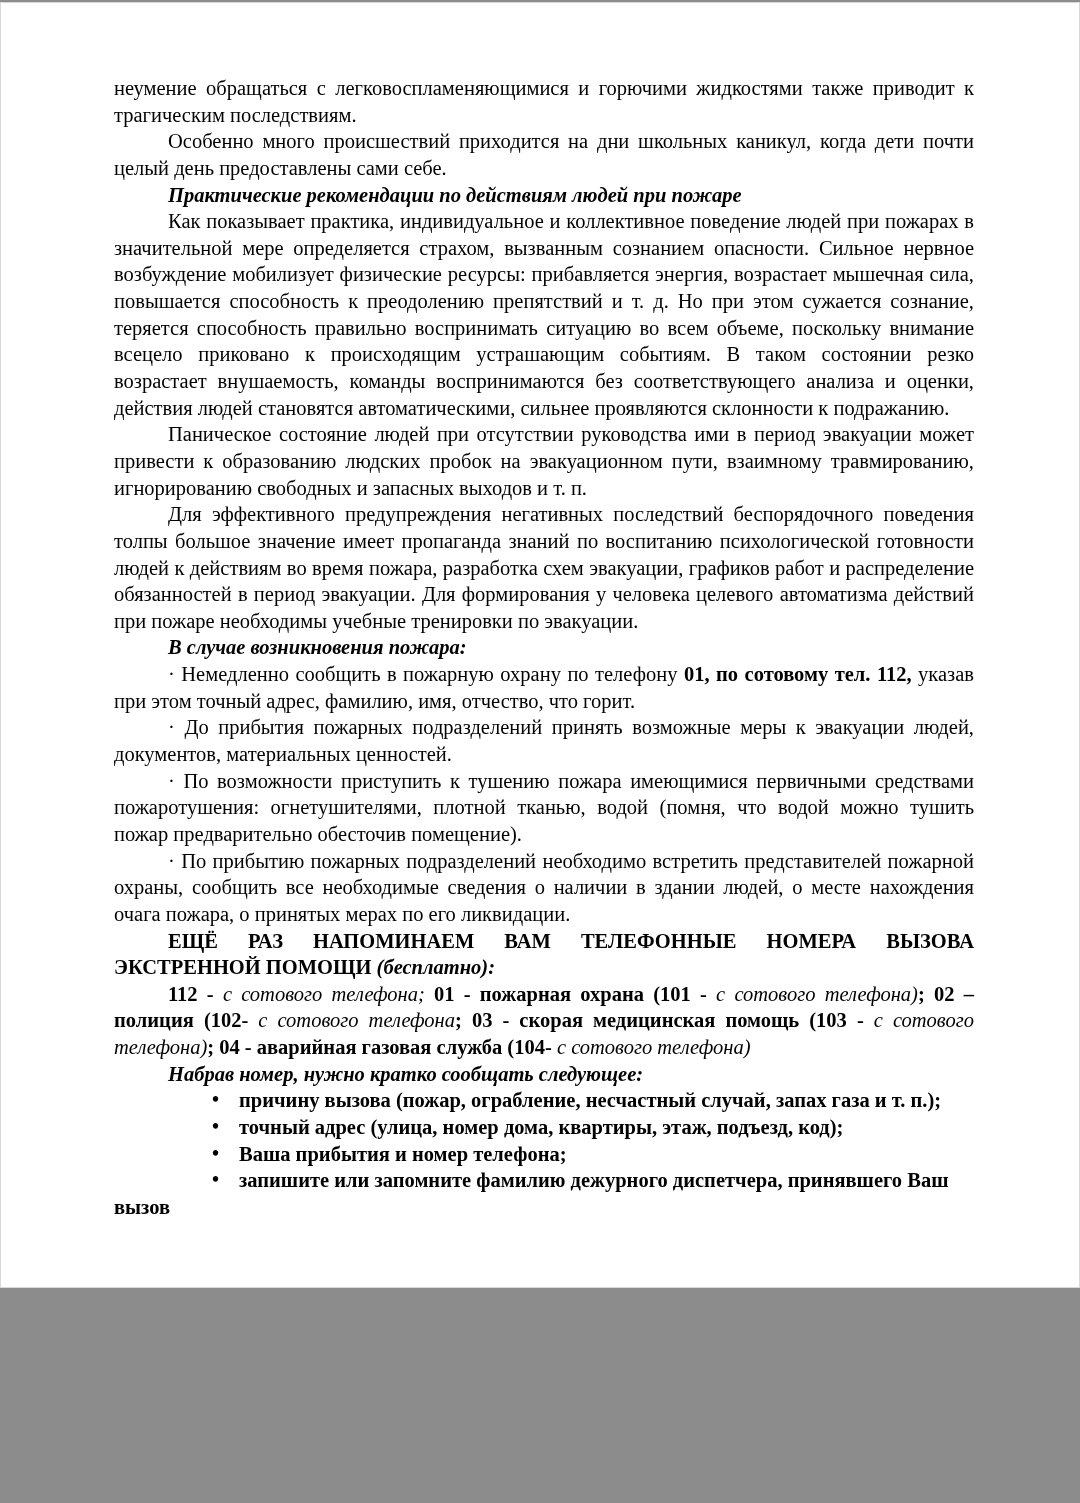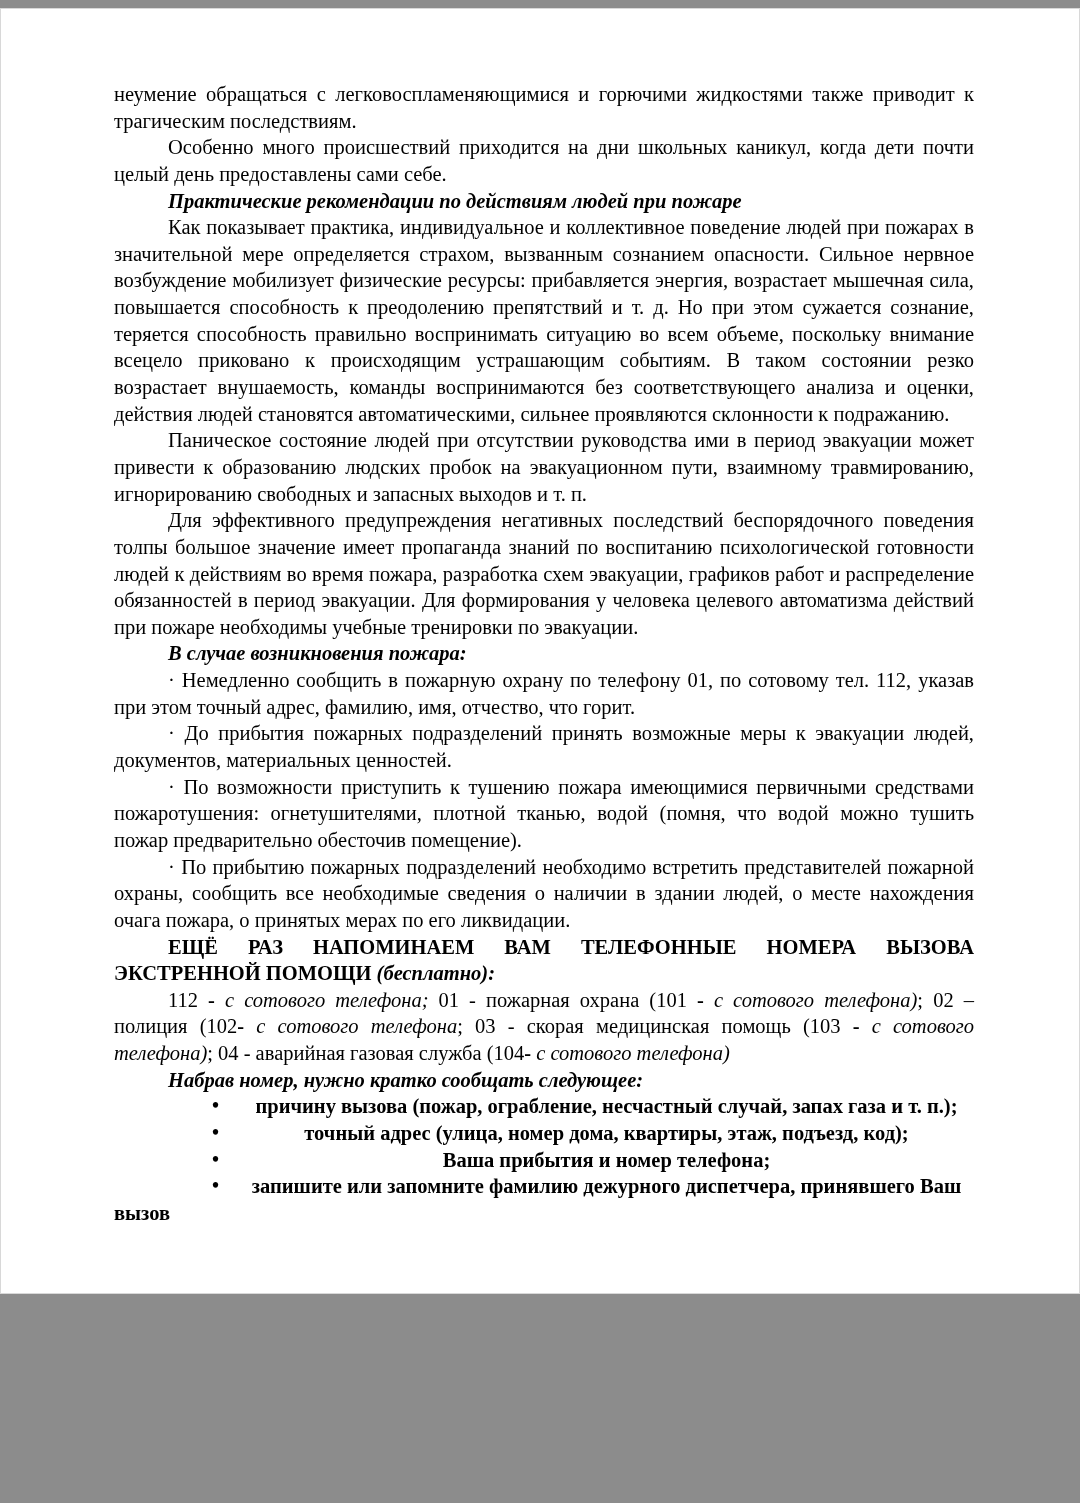--- a/index.html
+++ b/index.html
@@ -9,21 +9,21 @@
   }
   body {
     font-family: "Liberation Serif", "DejaVu Serif", serif;
   }
   .page {
     width: 1080px;
     height: 1286px;
     background: #ffffff;
     position: relative;
     box-sizing: border-box;
-    margin: 8px auto;
+    margin: 2px auto;
     border: 1px solid #d8d8d8;
     overflow: hidden;
   }
   .content {
     position: absolute;
     left: 113px;
     top: 72px;
     width: 860px;
     font-size: 20.5px;
     line-height: 1.30;
@@ -38,21 +38,21 @@
     text-indent: 54px;
   }
   .noindent {
     text-indent: 0;
   }
   .bi {
     font-weight: normal;
     font-style: italic;
   }
   .b {
-    font-weight: normal;
+    font-weight: bold;
   }
   .i {
     font-style: italic;
   }
   .heading-bi {
     font-weight: bold;
     font-style: italic;
     text-indent: 54px;
   }
   .caps-bold {
@@ -61,21 +61,21 @@
   }
   ul.bullets {
     margin: 0;
     padding: 0 0 0 0;
     list-style: none;
   }
   ul.bullets li {
     position: relative;
     padding-left: 125px;
     font-weight: bold;
-    text-align: center;
+    text-align: left;
   }
   ul.bullets li::before {
     content: "\2022";
     position: absolute;
     left: 98px;
     top: -1px;
     font-size: 20px;
   }
   .last-line {
     font-weight: bold;

